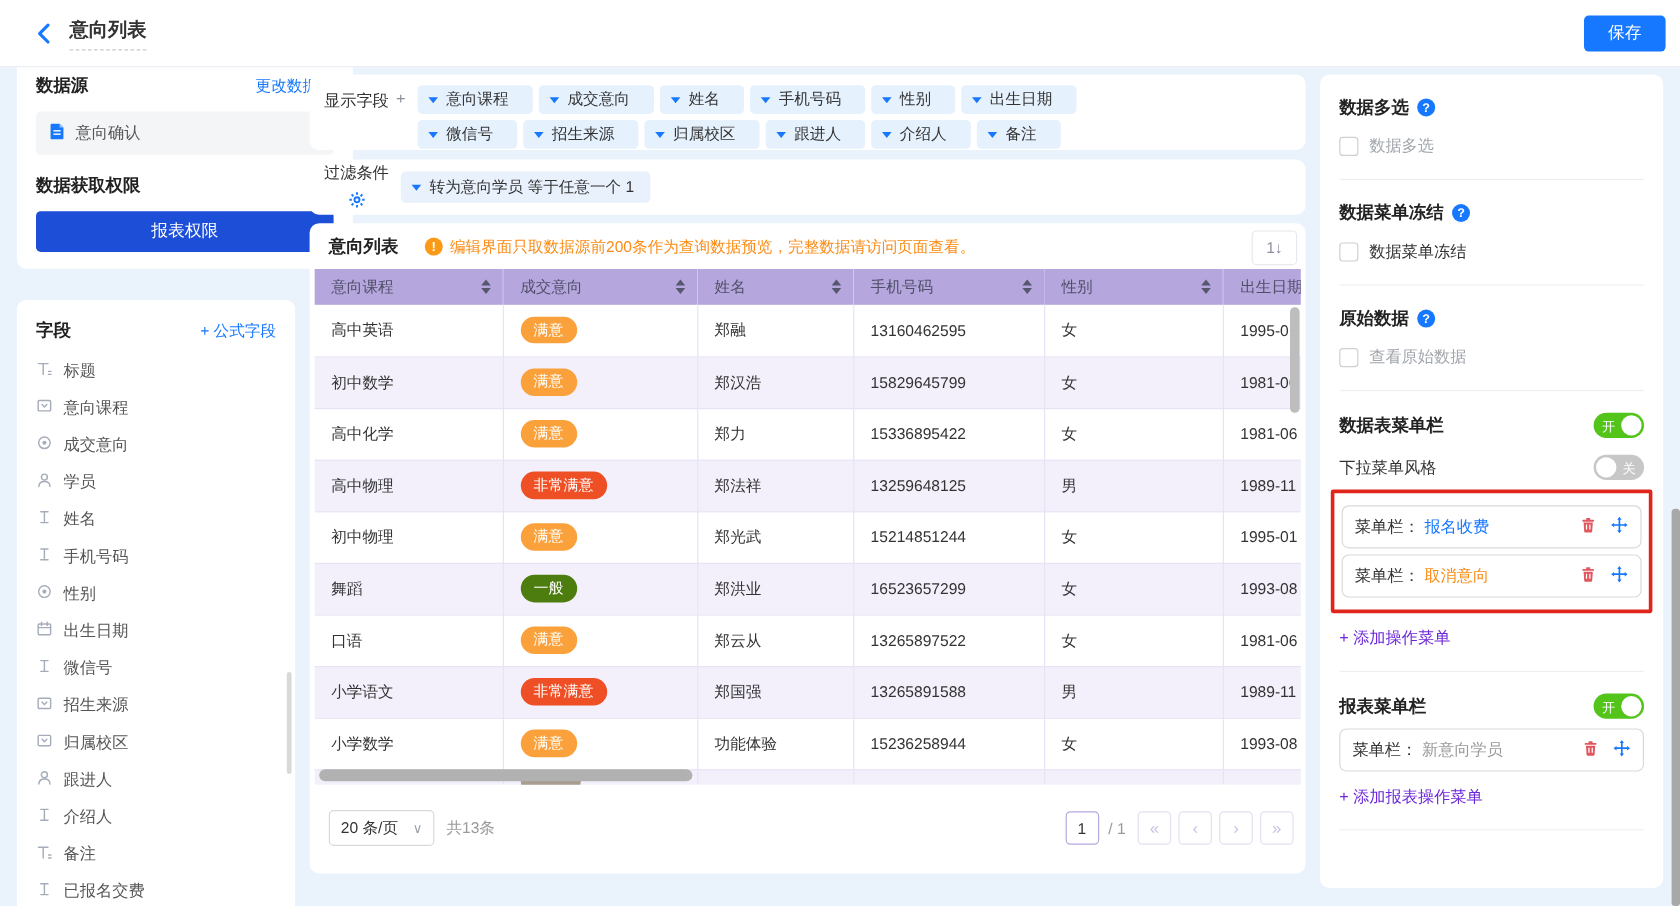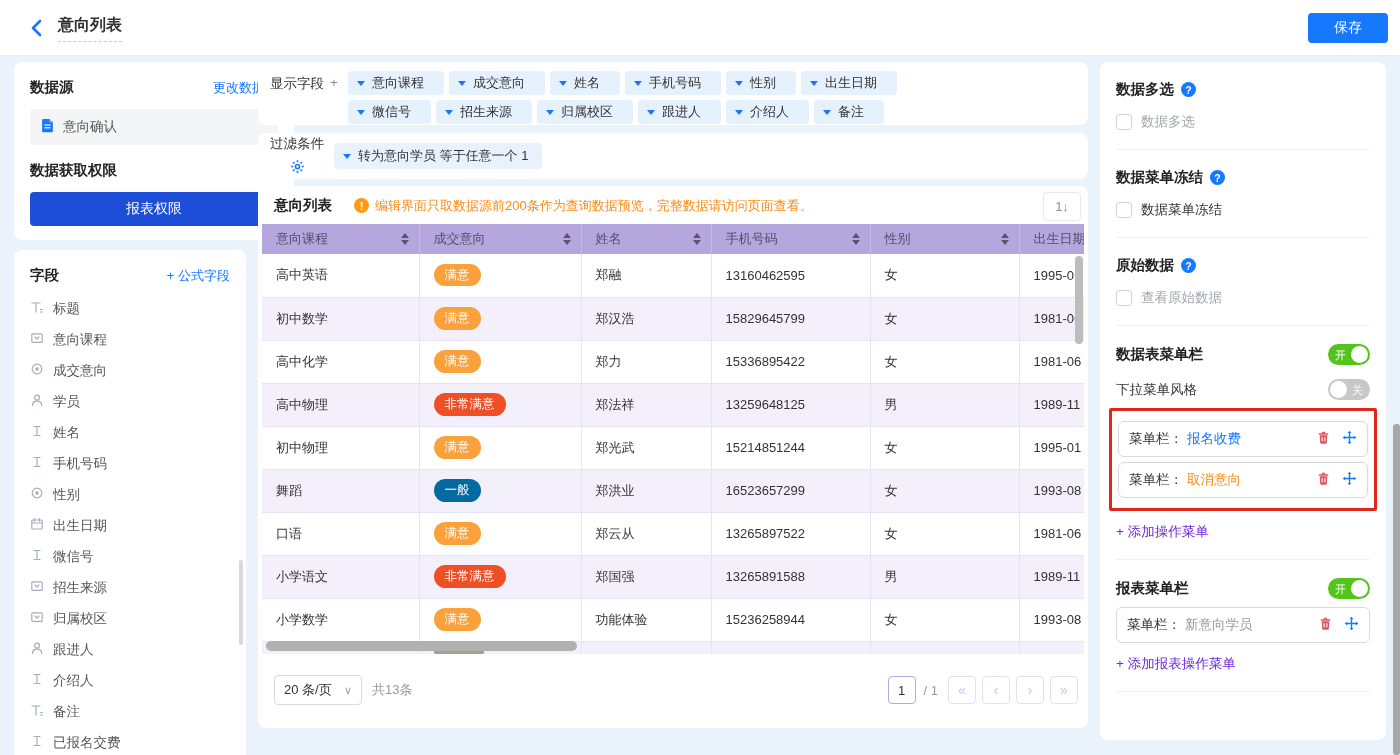--- a/index.html
+++ b/index.html
@@ -3,26 +3,26 @@
 <meta charset="utf-8">
 <style>
   * { margin:0; padding:0; box-sizing:border-box; }
   html,body { width:1400px; height:755px; overflow:hidden; }
   body { background:#eaf2fb; font-family:"Liberation Sans","DejaVu Sans",sans-serif; font-size:13px; color:#333; position:relative; }
 
   
   .topbar { position:absolute; left:0; top:0; width:1400px; height:56px; background:#fff; border-bottom:1px solid #ebeef2; z-index:5; }
   .back-btn { position:absolute; left:26px; top:16px; width:24px; height:24px; cursor:pointer; }
   .page-title { position:absolute; left:58px; top:15px; font-size:16px; font-weight:700; color:#333; padding-bottom:5px; border-bottom:1px dashed #c9c9c9; }
-  .save-btn { position:absolute; right:12px; top:13px; width:80px; height:30px; background:#1677ff; color:#fff; border:none; border-radius:4px; font-size:14px; cursor:pointer; }
+  .save-btn { position:absolute; right:12px; top:13px; width:68px; height:30px; background:#1677ff; color:#fff; border:none; border-radius:4px; font-size:14px; cursor:pointer; }
 
   .card { position:absolute; background:#fff; border-radius:8px; }
 
   
-  .ds-card { left:14px; top:62px; width:280px; height:178px; padding:16px; }
+  .ds-card { left:14px; top:46px; width:280px; height:178px; padding:16px; }
   .row-between { display:flex; justify-content:space-between; align-items:center; }
   .sec-head { font-size:14.5px; font-weight:700; color:#222; }
   .blue-link { color:#1677ff; font-size:13px; cursor:pointer; }
   .ds-item { margin-top:12px; height:36px; background:#f4f5f7; border-radius:4px; display:flex; align-items:center; padding:0 10px; gap:8px; color:#555; font-size:13.5px; cursor:pointer; }
   .perm-head { margin-top:16px; }
   .perm-btn { margin-top:12px; width:100%; height:34px; background:#1d4ed8; color:#fff; border:none; border-radius:4px; font-size:14px; cursor:pointer; }
 
   .fields-card { left:14px; top:250px; width:232px; height:512px; padding:16px; overflow:hidden; }
   .fields-list { margin-top:8px; }
   .field-item { display:flex; align-items:center; gap:9px; height:31px; color:#555; font-size:13.5px; cursor:pointer; }
@@ -432,21 +432,21 @@
           <tr class="odd">
             <td>初中物理</td>
             <td><span class="tag" style="background:#faa13b">满意</span></td>
             <td>郑光武</td>
             <td>15214851244</td>
             <td>女</td>
             <td>1995-01</td>
           </tr>
           <tr class="even">
             <td>舞蹈</td>
-            <td><span class="tag" style="background:#0369a1">一般</span></td>
+            <td><span class="tag" style="background:#4d7c0f">一般</span></td>
             <td>郑洪业</td>
             <td>16523657299</td>
             <td>女</td>
             <td>1993-08</td>
           </tr>
           <tr class="odd">
             <td>口语</td>
             <td><span class="tag" style="background:#faa13b">满意</span></td>
             <td>郑云从</td>
             <td>13265897522</td>

